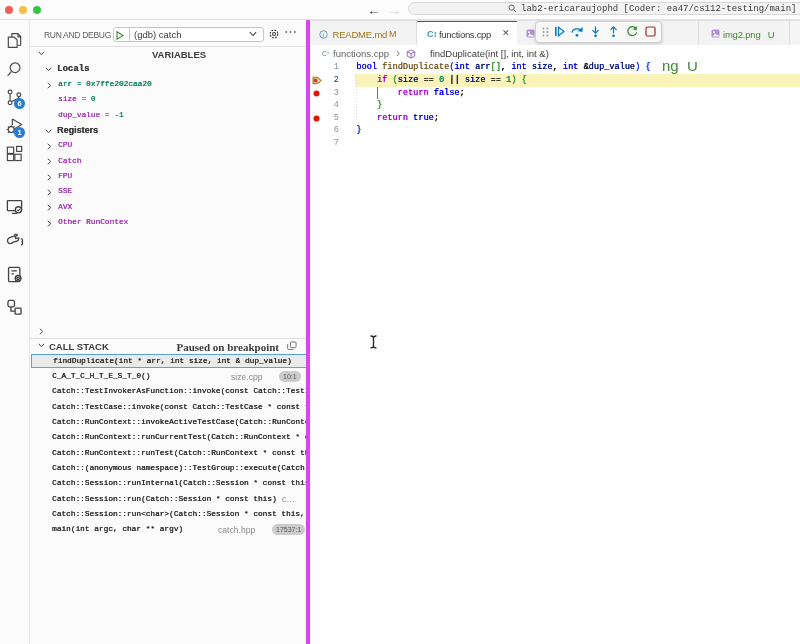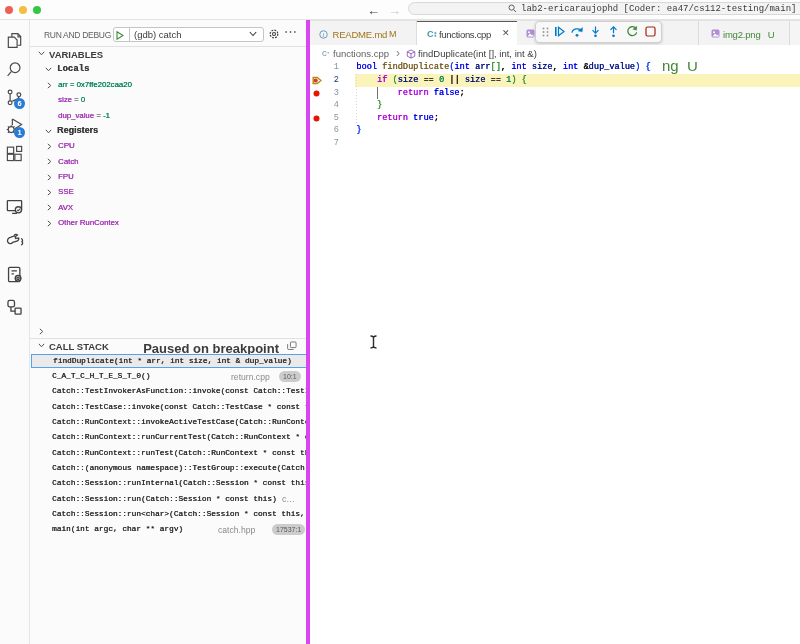--- a/index.html
+++ b/index.html
@@ -1,19 +1,19 @@
 <!DOCTYPE html>
 <html><head>
 <meta charset="utf-8">
 <style>
   * { margin:0; padding:0; box-sizing:border-box; }
   html,body { width:800px; height:644px; background:#fff; overflow:hidden; }
   body { font-family:"Liberation Sans", sans-serif; position:relative; }
   .abs { position:absolute; }
-  .mono { font-family:Liberation Sans, sans-serif; }
+  .mono { font-family:Liberation Mono, monospace; }
 
   
   #topbar { left:0; top:0; width:800px; height:20px; background:#fdfdfd; border-bottom:1px solid #e3e3e3; }
   .tl { position:absolute; top:6px; width:8px; height:8px; border-radius:50%; }
   #navarrows { position:absolute; top:3px; left:367px; font-size:13px; color:#3c3c3c; }
   #addrbar { position:absolute; left:408px; top:2px; width:400px; height:13px; background:#f3f3f3; border:1px solid #d8d8d8; border-radius:7px; }
   #addrtext { position:absolute; left:505px; top:3.5px; font-size:9.5px; color:#3a3a3a; }
 
   
   #activitybar { left:0; top:20px; width:30px; height:624px; background:#fbfbfb; border-right:1px solid #e5e5e5; }
@@ -138,21 +138,21 @@
   <div class="abs" style="left:104px; top:9px; font-size:9.5px; color:#3b3b3b;">(gdb) catch</div>
   <svg class="abs" style="left:219px; top:11px;" width="8" height="6" viewBox="0 0 8 6">
       <path d="M0.8 1 L4 4.5 L7.2 1" fill="none" stroke="#3b3b3b" stroke-width="1.1"></path>
     </svg>
   <svg class="abs" style="left:238px; top:8px;" width="12" height="12" viewBox="0 0 16 16" fill="none" stroke="#3b3b3b">
     <circle cx="8" cy="8" r="2" stroke-width="1.4"></circle>
     <circle cx="8" cy="8" r="5.1" stroke-width="1.6" stroke-dasharray="2.3 1.7"></circle>
   </svg>
   <div class="abs" style="left:254px; top:4px; font-size:13px; color:#3b3b3b;">⋯</div>
 
-  <div class="sechead" style="top:26.4px; line-height:15.3px;"><span style="margin-left:19px;">VARIABLES</span></div>
+  <div class="sechead" style="top:26.4px; line-height:15.3px;text-align:center;"><span style="margin-left:19px;">VARIABLES</span></div>
   <svg class="chev" style="left:8px; top:31px;" width="7" height="5" viewBox="0 0 8 6">
       <path d="M0.8 1 L4 4.5 L7.2 1" fill="none" stroke="#505050" stroke-width="1.2"></path>
     </svg>
 
   <div class="treerow" style="left:27px; top:41.7px; font-family:Liberation Mono, monospace; font-size:9px; font-weight:bold; color:#3b3b3b;">Locals</div>
   <svg class="chev" style="left:15px; top:47px;" width="7" height="5" viewBox="0 0 8 6">
       <path d="M0.8 1 L4 4.5 L7.2 1" fill="none" stroke="#505050" stroke-width="1.2"></path>
     </svg>
 
   <div class="treerow mono" style="left:28px; top:57.1px;"><span style="color:#098658;">arr = 0x7ffe202caa20</span></div>
@@ -194,30 +194,30 @@
     </svg>
 
   <svg class="chev" style="left:9px; top:307.5px;" width="5" height="7" viewBox="0 0 6 8">
       <path d="M1 0.8 L4.5 4 L1 7.2" fill="none" stroke="#505050" stroke-width="1.2"></path>
     </svg>
 
   <div class="sechead" style="top:317.9px; line-height:15.3px;"><span style="margin-left:19px;">CALL STACK</span></div>
   <svg class="chev" style="left:8px; top:323px;" width="7" height="5" viewBox="0 0 8 6">
       <path d="M0.8 1 L4 4.5 L7.2 1" fill="none" stroke="#505050" stroke-width="1.2"></path>
     </svg>
-  <div class="abs" style="right:27px; top:320.7px; font-size:13px; font-weight:bold; color:#3b3b3b;">Paused on breakpoint</div>
+  <div class="abs" style="right:27px; top:320.7px; font-size:11px; font-weight:bold; color:#3b3b3b;font-family:Liberation Serif, serif;">Paused on breakpoint</div>
   <svg class="abs" style="left:257px; top:321px;" width="10" height="10" viewBox="0 0 16 16" fill="none" stroke="#505050" stroke-width="1.2">
     <rect x="5.5" y="1.5" width="9" height="9" rx="1.5"></rect>
     <path d="M10.5 13.5 h-8 a1.5 1.5 0 0 1 -1.5 -1.5 v-7"></path>
   </svg>
 
   <div class="abs" style="left:1px; top:334.3px; width:277px; height:13.4px; background:#eaeaea; border:1px solid #55a3e6;"></div>
   <div class="srow" style="top:333.6px; left:23px;">findDuplicate(int * arr, int size, int &amp; dup_value)</div>
   <div class="srow" style="top:348.9px;">C_A_T_C_H_T_E_S_T_0()</div>
-  <div class="sfile" style="left:201px; top:351.5px;">return.cpp</div>
+  <div class="sfile" style="left:201px; top:351.5px;">size.cpp</div>
   <div class="spill" style="left:249px; top:351px;">10:1</div>
   <div class="srow" style="top:364.3px;">Catch::TestInvokerAsFunction::invoke(const Catch::TestIn</div>
   <div class="srow" style="top:379.6px;">Catch::TestCase::invoke(const Catch::TestCase * const th</div>
   <div class="srow" style="top:394.9px;">Catch::RunContext::invokeActiveTestCase(Catch::RunContex</div>
   <div class="srow" style="top:410.3px;">Catch::RunContext::runCurrentTest(Catch::RunContext * co</div>
   <div class="srow" style="top:425.6px;">Catch::RunContext::runTest(Catch::RunContext * const thi</div>
   <div class="srow" style="top:440.9px;">Catch::(anonymous namespace)::TestGroup::execute(Catch::</div>
   <div class="srow" style="top:456.3px;">Catch::Session::runInternal(Catch::Session * const this)</div>
   <div class="srow" style="top:471.6px;">Catch::Session::run(Catch::Session * const this)</div>
   <div class="sfile" style="left:252px; top:474px;">c…</div>
@@ -307,21 +307,21 @@
   <div id="breadcrumb">
     <svg class="abs" style="left:12px; top:4px;" width="8" height="9" viewBox="0 0 12 12">
         <text x="0" y="10" font-size="10" font-weight="bold" fill="#8ba6b8" font-family="Liberation Sans">C</text>
         <path d="M8 5 h3 M9.5 3.5 v3" stroke="#8ba6b8" stroke-width="0.9"></path>
       </svg>
     <span class="abs" style="left:23px; top:3px;">functions.cpp</span>
     <span class="abs" style="left:86px; top:1px; font-size:12px; color:#8a8a8a;">›</span>
     <svg class="abs" style="left:96px; top:3.5px;" width="10" height="10" viewBox="0 0 16 16">
         <path d="M8 1.5 L14 4.5 V11.5 L8 14.5 L2 11.5 V4.5 Z M2 4.5 L8 7.5 L14 4.5 M8 7.5 V14.5" fill="none" stroke="#7c3fa8" stroke-width="1.2"></path>
       </svg>
-    <span class="abs" style="left:108px; top:3px; color:#3c3c3c;">findDuplicate(int [], int, int &amp;)</span>
+    <span class="abs" style="left:120px; top:3px; color:#3c3c3c;">findDuplicate(int [], int, int &amp;)</span>
   </div>
 
   <div class="abs" style="left:44.5px; top:54px; width:445.5px; height:12.55px; background:#faf3ba;"></div>
 
   <div class="abs" style="left:46px; top:54px; width:1px; height:50.2px; background:repeating-linear-gradient(to bottom,#d8d8d8 0 1px,transparent 1px 3px);"></div>
   <div class="abs" style="left:67px; top:66.5px; width:1px; height:12.6px; background:#707070;"></div>
 
   <svg class="abs" style="left:3px; top:69.6px;" width="7" height="7" viewBox="0 0 7 7">
       <circle cx="3.5" cy="3.5" r="3" fill="#e51400"></circle>
     </svg>

